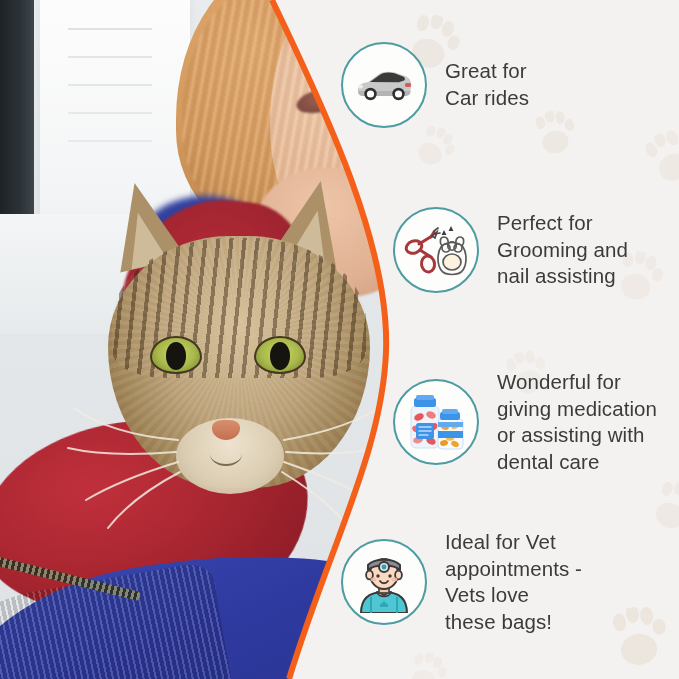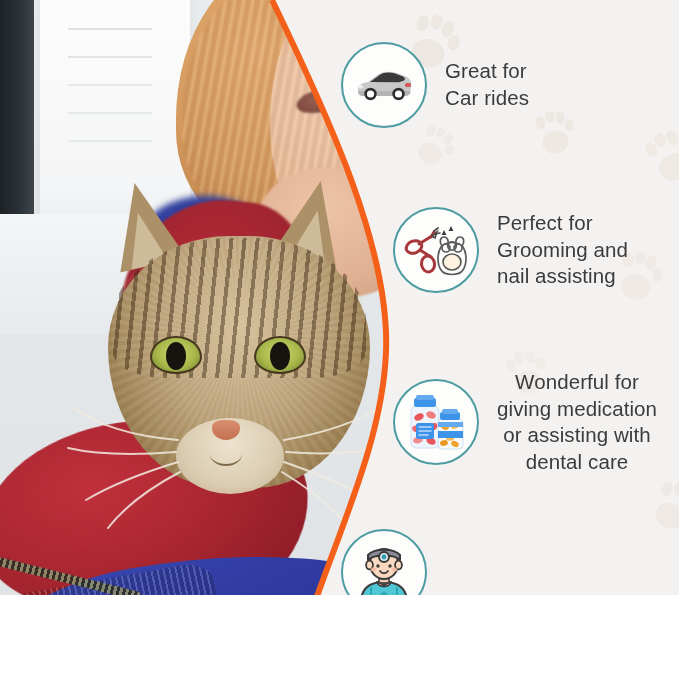--- a/index.html
+++ b/index.html
@@ -7,21 +7,21 @@
     margin: 0;
     padding: 0;
     background: #ffffff;
   }
   body {
     font-family: "Liberation Sans", "DejaVu Sans", sans-serif;
   }
   #stage {
     position: relative;
     width: 679px;
-    height: 595px;
+    height: 679px;
     overflow: hidden;
     background: #f4f2f0;
   }
 
   
   .bg-layer {
     position: absolute;
     inset: 0;
     background: #f4f2f1;
   }
@@ -260,21 +260,21 @@
     margin-left: 18px;
     color: #3b3b3b;
     font-size: 20.5px;
     line-height: 1.30;
     letter-spacing: 0.1px;
     white-space: pre-line;
   }
 
   #feature-0 { left: 341px; top: 42px; }
   #feature-1 { left: 393px; top: 207px; }
-  #feature-2 { left: 393px; top: 369px; text-align: center; }
+  #feature-2 { left: 393px; top: 369px; }
   #feature-3 { left: 341px; top: 529px; }
 </style>
 </head>
 <body>
 
 <div id="stage">
 
   <div class="bg-layer"></div>
 
   <div class="paw" style="left:398px;top:6px;transform:rotate(18deg) scale(0.75);">
@@ -553,16 +553,20 @@
           <circle cx="29" cy="16" r="5" fill="#dfe3e8" stroke="#3a3a3a" stroke-width="2"></circle>
           <circle cx="29" cy="16" r="2.4" fill="#2e9db0"></circle>
 
           <circle cx="23" cy="25" r="1.7" fill="#3a3a3a"></circle>
           <circle cx="35" cy="25" r="1.7" fill="#3a3a3a"></circle>
           <path d="M25,30 C27,33 31,33 33,30" fill="none" stroke="#3a3a3a" stroke-width="1.8" stroke-linecap="round"></path>
           <ellipse cx="18.5" cy="28.5" rx="3" ry="2" fill="#f6b9a6" opacity="0.85"></ellipse>
           <ellipse cx="39.5" cy="28.5" rx="3" ry="2" fill="#f6b9a6" opacity="0.85"></ellipse>
         </svg>
       </div>
+      <div class="f-text">Ideal for Vet
+appointments -
+Vets love
+these bags!</div>
     </div>
 
   </div>
 </div>
 
 </body></html>

